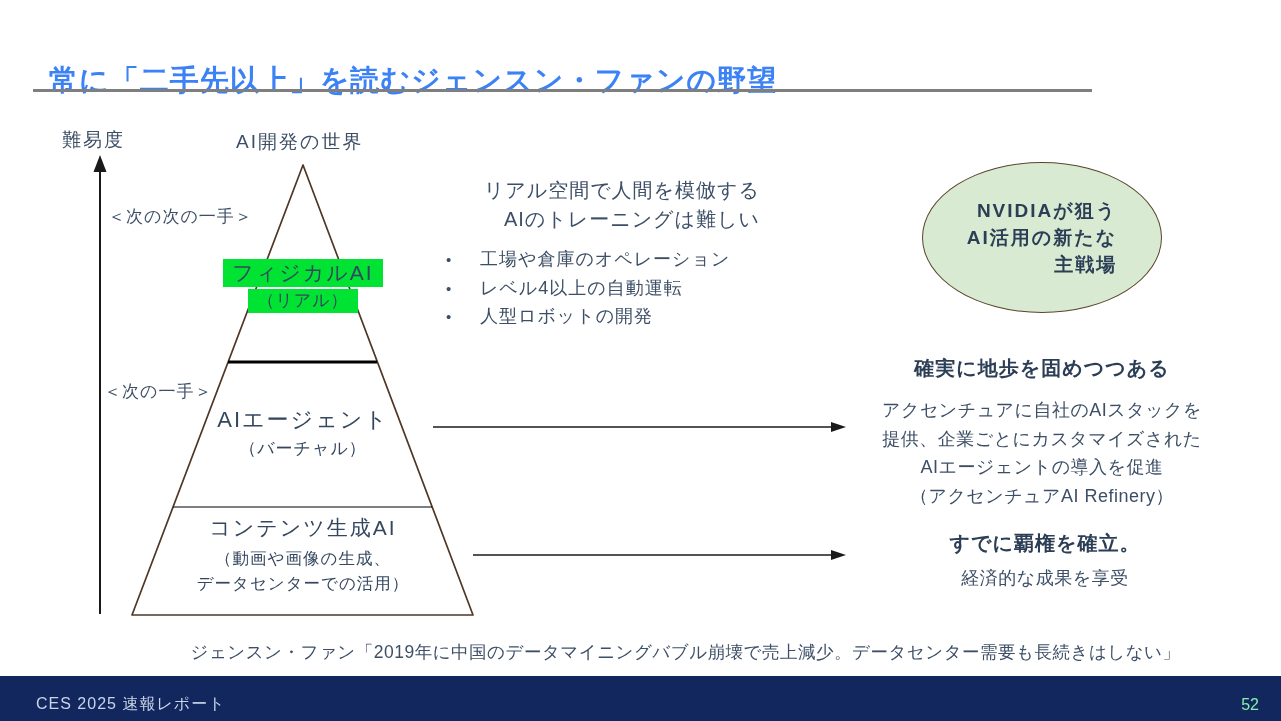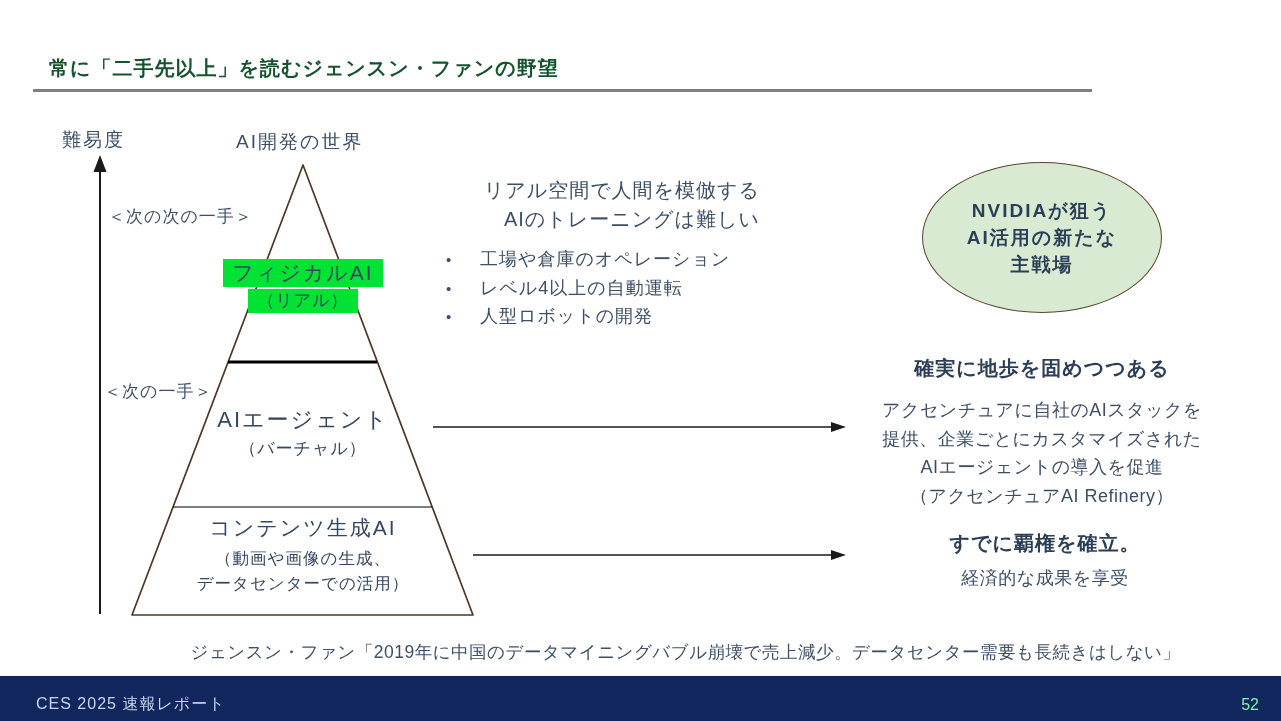--- a/index.html
+++ b/index.html
@@ -2,21 +2,21 @@
 <html lang="ja"><head>
 <meta charset="utf-8">
 <style>
   html,body{margin:0;padding:0;background:#e8e8e8;}
   .slide{
     position:relative;width:1281px;height:721px;background:#ffffff;
     overflow:hidden;font-family:"Liberation Sans",sans-serif;color:#3d4f66;
   }
   .abs{position:absolute;}
   .slide-title{
-    left:49px;top:42px;font-size:20px;font-weight:700;color:#14532d;
+    left:49px;top:42px;font-size:29px;font-weight:700;color:#3b82f6;
     letter-spacing:1px;white-space:nowrap;
   }
   .title-underline{left:33px;top:89px;width:1059px;height:3px;background:#7f7f7f;}
   .diagram-svg{left:0;top:0;width:1281px;height:721px;pointer-events:none;}
   .lbl{white-space:nowrap;}
   .axis-label{left:62px;top:127px;font-size:19px;letter-spacing:2px;}
   .pyramid-title{left:236px;top:129px;font-size:19px;letter-spacing:2px;}
   .move-label{font-size:17px;letter-spacing:1px;}
   .move-next-next{left:108px;top:205px;}
   .move-next{left:104px;top:380px;}
@@ -32,21 +32,21 @@
   .blk-agent .lvl-sub{margin-top:9px;}
   .blk-content .lvl-sub{font-size:16.5px;margin-top:8px;line-height:25px;}
   .middle-heading{left:420px;top:176px;width:340px;text-align:right;
     font-size:20px;line-height:29px;letter-spacing:1px;}
   .bullet-list{left:446px;top:247px;}
   .bullet-row{display:flex;align-items:baseline;height:28.6px;font-size:18px;letter-spacing:1px;}
   .bullet-dot{width:34px;font-size:15px;}
   .oval{
     left:922px;top:162px;width:238px;height:149px;border-radius:50%;
     background:#d8ebd2;border:1.6px solid #5a452c;
-    display:flex;align-items:center;justify-content:center;text-align:center;
+    display:flex;align-items:center;justify-content:center;text-align:right;
   }
   .oval-text{font-size:19px;font-weight:700;color:#2c3e55;line-height:27px;letter-spacing:2px;}
   .right-block{text-align:center;}
   .rb1{left:858px;top:355px;width:368px;}
   .rb2{left:870px;top:530px;width:350px;}
   .rb-heading{font-size:20px;font-weight:700;color:#2c3e55;letter-spacing:1px;}
   .rb1 .rb-lines{margin-top:14px;}
   .rb2 .rb-lines{margin-top:7px;}
   .rb-line{font-size:18px;line-height:28.7px;letter-spacing:0.5px;}
   .quote{left:118px;top:640px;width:1135px;text-align:center;font-size:17.5px;

